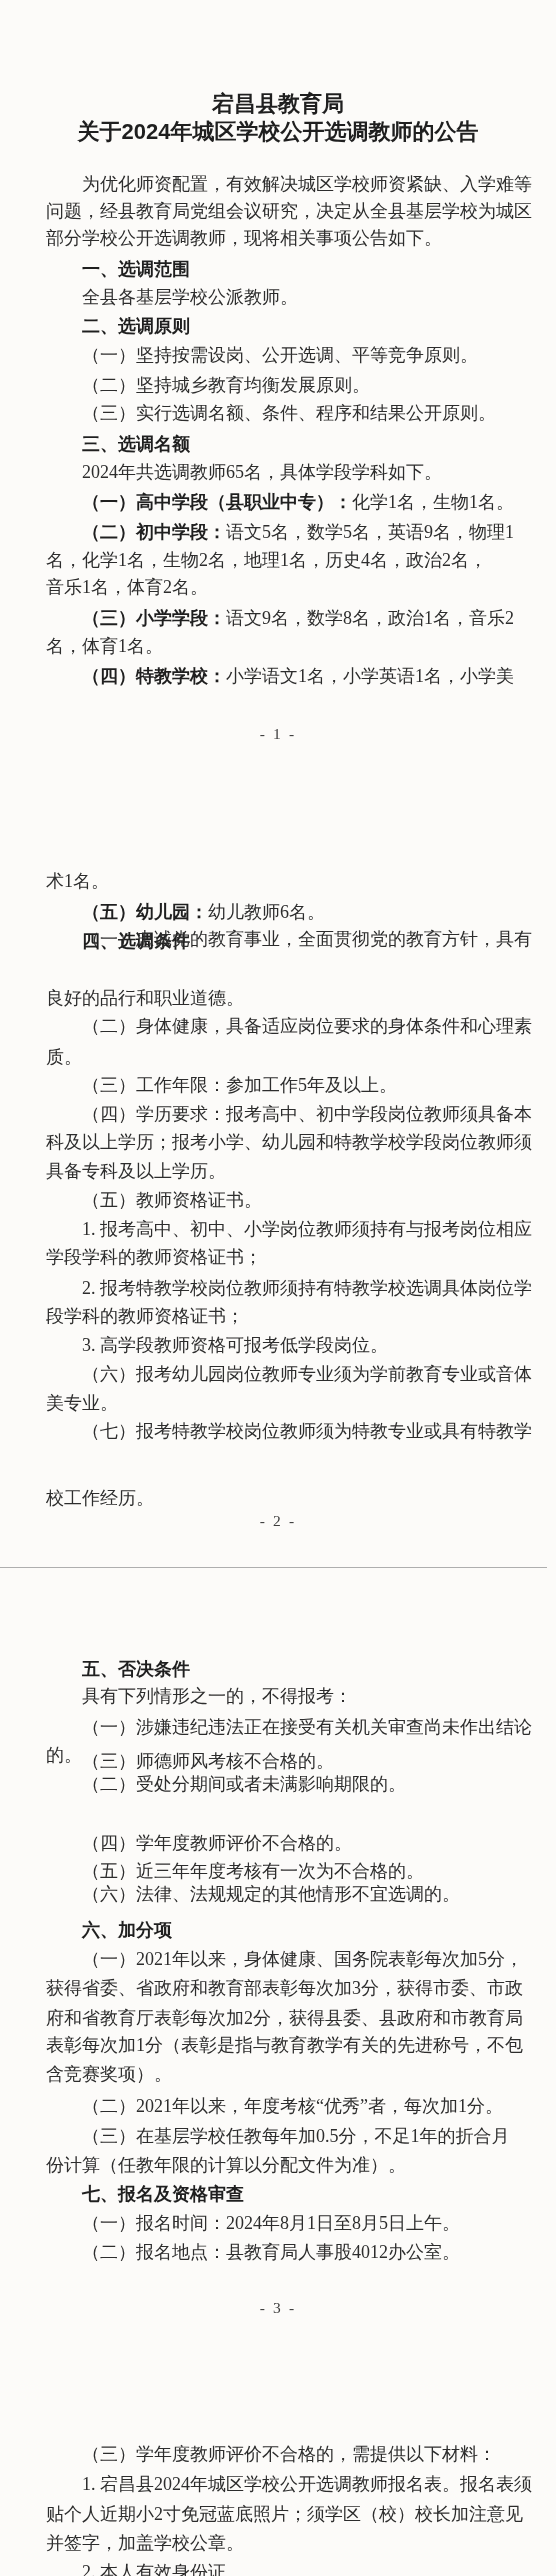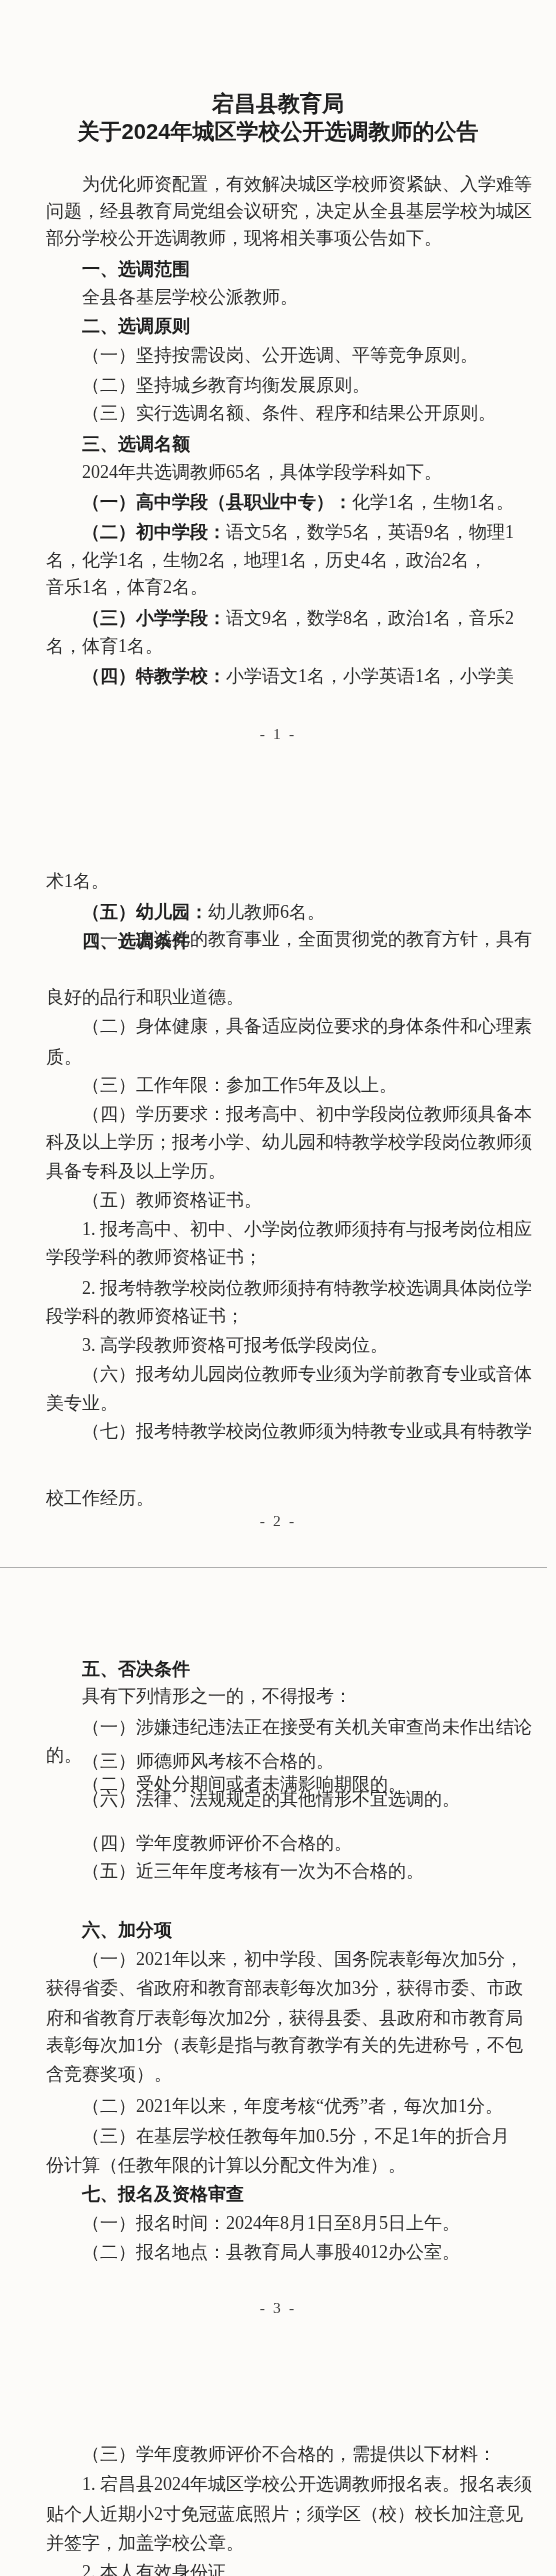--- a/index.html
+++ b/index.html
@@ -76,21 +76,21 @@
       <div class="line p" style="top: 549px;"><span>名，化学1名，生物2名，地理1名，历史4名，政治2名，</span></div>
       <div class="line p" style="top: 576px;"><span>音乐1名，体育2名。</span></div>
       <div class="line pi" style="top: 607px;"><span class="seg-b">（三）小学学段：</span><span>语文9名，数学8名，政治1名，音乐2</span></div>
       <div class="line p" style="top: 635px;"><span>名，体育1名。</span></div>
       <div class="line pi" style="top: 665px;"><span class="seg-b">（四）特教学校：</span><span>小学语文1名，小学英语1名，小学美</span></div>
       <div class="line pn" style="top: 722px;"><span>- 1 -</span></div>
       <div class="line p" style="top: 870px;"><span>术1名。</span></div>
       <div class="line pi" style="top: 901px;"><span class="seg-b">（五）幼儿园：</span><span>幼儿教师6名。</span></div>
       <div class="line h" style="top: 930px;"><span class="seg-b">四、选调条件</span></div>
       <div class="line pi" style="top: 928px;"><span>（一）忠诚党的教育事业，全面贯彻党的教育方针，具有</span></div>
-      <div class="line p" style="top: 987px; font-family: Liberation Mono, monospace;"><span>良好的品行和职业道德。</span></div>
+      <div class="line p" style="top: 987px;"><span>良好的品行和职业道德。</span></div>
       <div class="line pi" style="top: 1015px;"><span>（二）身体健康，具备适应岗位要求的身体条件和心理素</span></div>
       <div class="line p" style="top: 1046px;"><span>质。</span></div>
       <div class="line pi" style="top: 1074px;"><span>（三）工作年限：参加工作5年及以上。</span></div>
       <div class="line pi" style="top: 1103px;"><span>（四）学历要求：报考高中、初中学段岗位教师须具备本</span></div>
       <div class="line p" style="top: 1131px;"><span>科及以上学历；报考小学、幼儿园和特教学校学段岗位教师须</span></div>
       <div class="line p" style="top: 1160px;"><span>具备专科及以上学历。</span></div>
       <div class="line pi" style="top: 1189px;"><span>（五）教师资格证书。</span></div>
       <div class="line pi" style="top: 1218px;"><span>1. 报考高中、初中、小学岗位教师须持有与报考岗位相应</span></div>
       <div class="line p" style="top: 1246px;"><span>学段学科的教师资格证书；</span></div>
       <div class="line pi" style="top: 1277px;"><span>2. 报考特教学校岗位教师须持有特教学校选调具体岗位学</span></div>
@@ -102,23 +102,23 @@
       <div class="line p" style="top: 1448px; margin-top: 39px;"><span>校工作经历。</span></div>
       <div class="line pn" style="top: 1509px;"><span>- 2 -</span></div>
       <div class="line h" style="top: 1658px;"><span class="seg-b">五、否决条件</span></div>
       <div class="line pi" style="top: 1685px;"><span>具有下列情形之一的，不得报考：</span></div>
       <div class="line pi" style="top: 1716px; text-align: center;"><span>（一）涉嫌违纪违法正在接受有关机关审查尚未作出结论</span></div>
       <div class="line p" style="top: 1744px;"><span>的。</span></div>
       <div class="line pi" style="top: 1773px;"><span>（二）受处分期间或者未满影响期限的。</span></div>
       <div class="line pi" style="top: 1750px;"><span>（三）师德师风考核不合格的。</span></div>
       <div class="line pi" style="top: 1832px;"><span>（四）学年度教师评价不合格的。</span></div>
       <div class="line pi" style="top: 1860px;"><span>（五）近三年年度考核有一次为不合格的。</span></div>
-      <div class="line pi" style="top: 1788px;"><span>（六）法律、法规规定的其他情形不宜选调的。</span></div>
+      <div class="line pi" style="top: 1883px;"><span>（六）法律、法规规定的其他情形不宜选调的。</span></div>
       <div class="line h" style="top: 1919px;"><span class="seg-b">六、加分项</span></div>
-      <div class="line pi" style="top: 1948px;"><span>（一）2021年以来，初中学段、国务院表彰每次加5分，</span></div>
+      <div class="line pi" style="top: 1948px;"><span>（一）2021年以来，身体健康、国务院表彰每次加5分，</span></div>
       <div class="line p" style="top: 1977px;"><span>获得省委、省政府和教育部表彰每次加3分，获得市委、市政</span></div>
       <div class="line p" style="top: 2007px;"><span>府和省教育厅表彰每次加2分，获得县委、县政府和市教育局</span></div>
       <div class="line p" style="top: 2034px;"><span>表彰每次加1分（表彰是指与教育教学有关的先进称号，不包</span></div>
       <div class="line p" style="top: 2063px;"><span>含竞赛奖项）。</span></div>
       <div class="line pi" style="top: 2095px;"><span>（二）2021年以来，年度考核“优秀”者，每次加1分。</span></div>
       <div class="line pi" style="top: 2125px;"><span>（三）在基层学校任教每年加0.5分，不足1年的折合月</span></div>
       <div class="line p" style="top: 2154px;"><span>份计算（任教年限的计算以分配文件为准）。</span></div>
       <div class="line h" style="top: 2183px;"><span class="seg-b">七、报名及资格审查</span></div>
       <div class="line pi" style="top: 2212px; text-align: center;"><span>（一）报名时间：2024年8月1日至8月5日上午。</span></div>
       <div class="line pi" style="top: 2241px;"><span>（二）报名地点：县教育局人事股4012办公室。</span></div>

